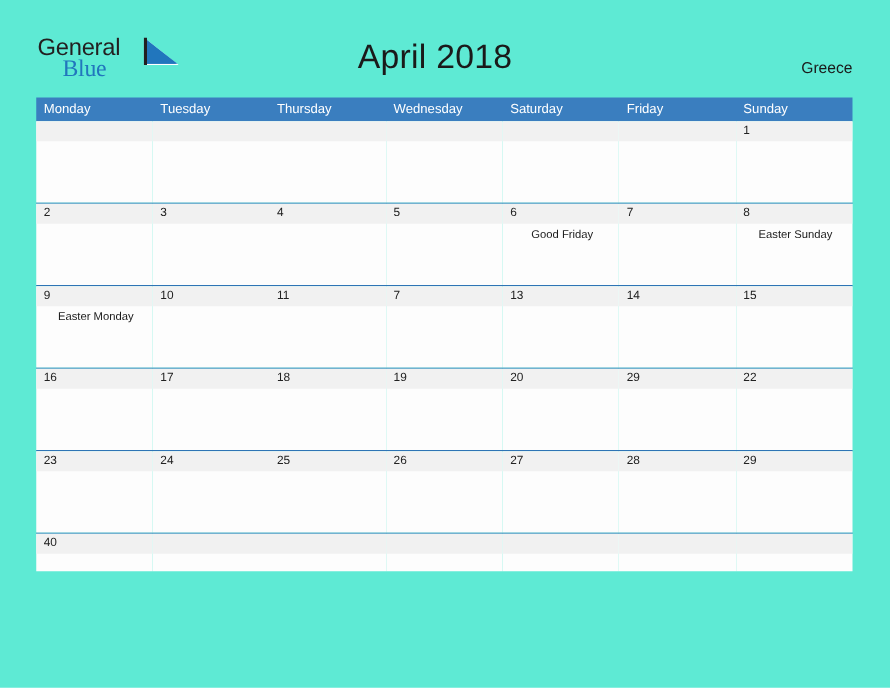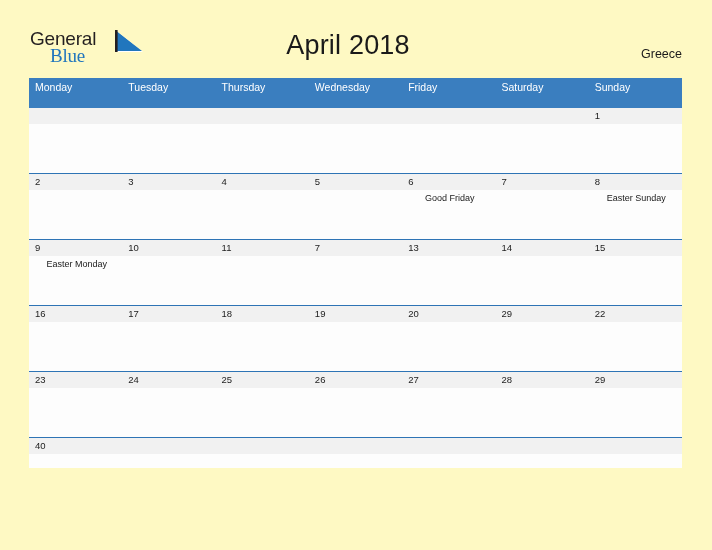--- a/index.html
+++ b/index.html
@@ -12,21 +12,21 @@
     background: #ffffff;
     font-family: "Liberation Sans", sans-serif;
     color: #111111;
     overflow: hidden;
   }
 
   .page {
     position: relative;
     width: 712px;
     height: 550px;
-    background: #fef9c3;
+    background: #5eead4;
   }
 
   
   .top-bar {
     position: absolute;
     left: 0;
     top: 0;
     width: 712px;
     height: 78px;
   }
@@ -90,21 +90,21 @@
   .cal {
     position: absolute;
     left: 29px;
     top: 78px;
     width: 653px;
   }
 
   .cal-head {
     display: flex;
     width: 100%;
-    height: 30px;
+    height: 19px;
     background: #3a7ebf;
   }
   .cal-head .dow {
     flex: 1 1 0;
     color: #ffffff;
     font-size: 10.5px;
     line-height: 19px;
     padding-left: 6px;
     box-sizing: border-box;
     white-space: nowrap;
@@ -188,22 +188,22 @@
     <div class="cal-location">Greece</div>
   </div>
 
   <div class="cal">
 
     <div class="cal-head">
       <div class="dow">Monday</div>
       <div class="dow">Tuesday</div>
       <div class="dow">Thursday</div>
       <div class="dow">Wednesday</div>
+      <div class="dow">Saturday</div>
       <div class="dow">Friday</div>
-      <div class="dow">Saturday</div>
       <div class="dow">Sunday</div>
     </div>
 
     <div id="weeks-host">
         <div class="week first">
           <div class="week-inner">
             <div class="day empty">
               <div class="num-band">
                 <span class="num"></span>
               </div>

